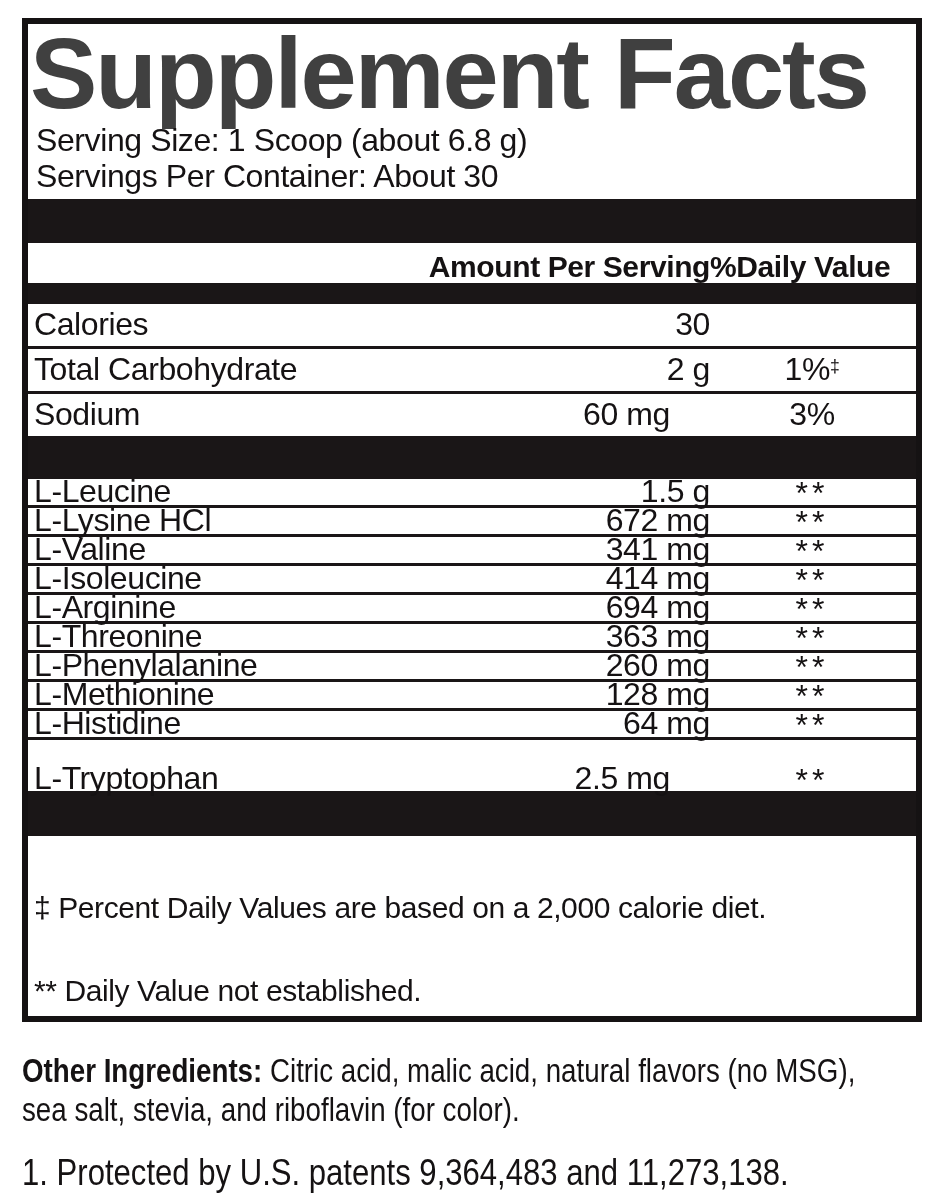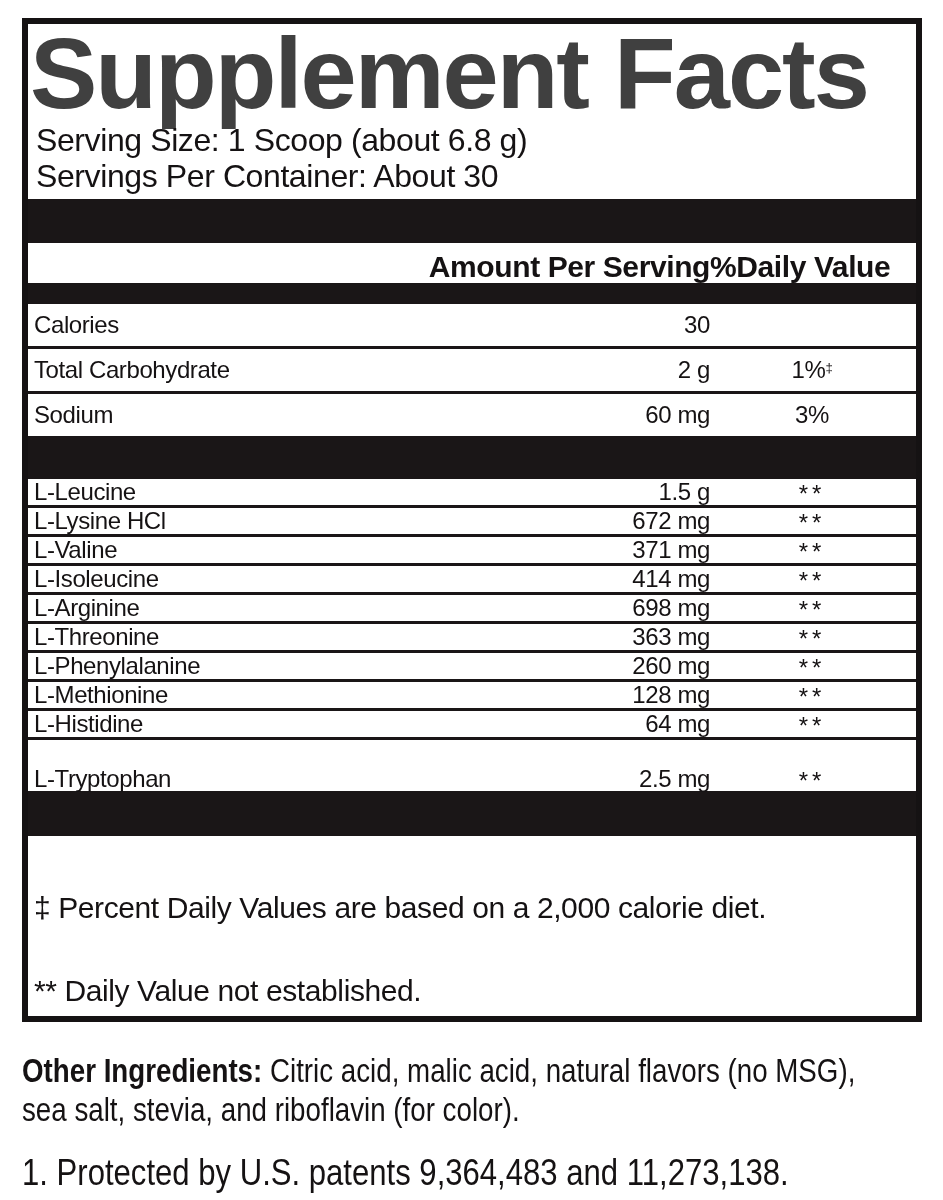--- a/index.html
+++ b/index.html
@@ -56,24 +56,24 @@
   }
   .hdr-row .spacer { flex: 1 1 auto; }
   .hdr-row .amt-hdr { flex: 0 0 auto; text-align: right; white-space: nowrap; }
   .hdr-row .dv-hdr  { flex: 0 0 204px; text-align: left; white-space: nowrap; }
 
   .row {
     display: flex;
     align-items: center;
     height: 45px;
     padding: 0 2px 0 6px;
-    font-size: 24px;
+    font-size: 32px;
     border-bottom: 3px solid #1a1617;
   }
-  .row:last-child { border-bottom: none; height: 42px; }
+  .row:last-child { border-bottom: none; height: 42px; gap: 40px; }
   #amino-rows .row { height: 29px; }
   #amino-rows .row:last-child { height: 24px; margin-top: 27px; }
   .cell.name { flex: 1 1 auto; white-space: nowrap; }
   .cell.amt  { flex: 0 0 auto; text-align: center; white-space: nowrap; }
   .cell.dv   { flex: 0 0 204px; text-align: center; white-space: nowrap; }
   .dv-text.stars { letter-spacing: 4px; position: relative; top: 2px; }
   .sup {
     font-size: 0.55em;
     position: relative;
     top: -0.45em;
@@ -159,33 +159,33 @@
   </div>
 
   <div class="row">
     <div class="cell name">L-Lysine HCl</div>
     <div class="cell amt">672 mg</div>
     <div class="cell dv"><span class="dv-text stars">**</span><span class="sup"></span></div>
   </div>
 
   <div class="row">
     <div class="cell name">L-Valine</div>
-    <div class="cell amt">371 mg</div>
+    <div class="cell amt">341 mg</div>
     <div class="cell dv"><span class="dv-text stars">**</span><span class="sup"></span></div>
   </div>
 
   <div class="row">
     <div class="cell name">L-Isoleucine</div>
     <div class="cell amt">414 mg</div>
     <div class="cell dv"><span class="dv-text stars">**</span><span class="sup"></span></div>
   </div>
 
   <div class="row">
     <div class="cell name">L-Arginine</div>
-    <div class="cell amt">698 mg</div>
+    <div class="cell amt">694 mg</div>
     <div class="cell dv"><span class="dv-text stars">**</span><span class="sup"></span></div>
   </div>
 
   <div class="row">
     <div class="cell name">L-Threonine</div>
     <div class="cell amt">363 mg</div>
     <div class="cell dv"><span class="dv-text stars">**</span><span class="sup"></span></div>
   </div>
 
   <div class="row">

